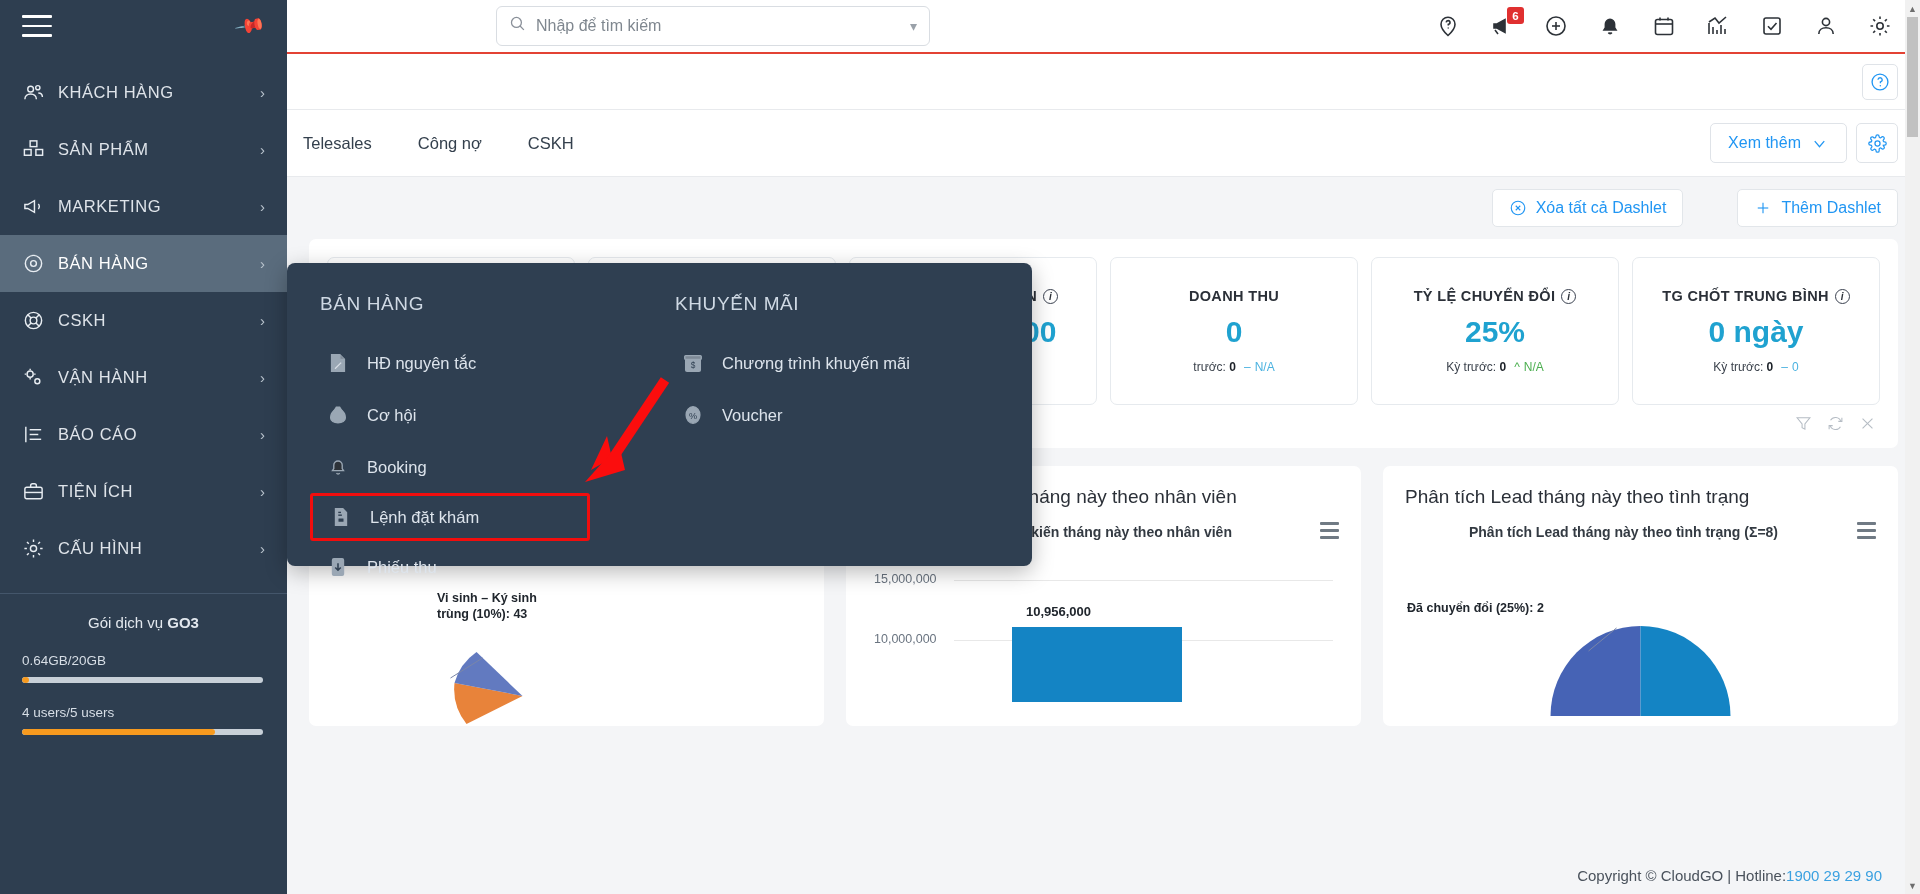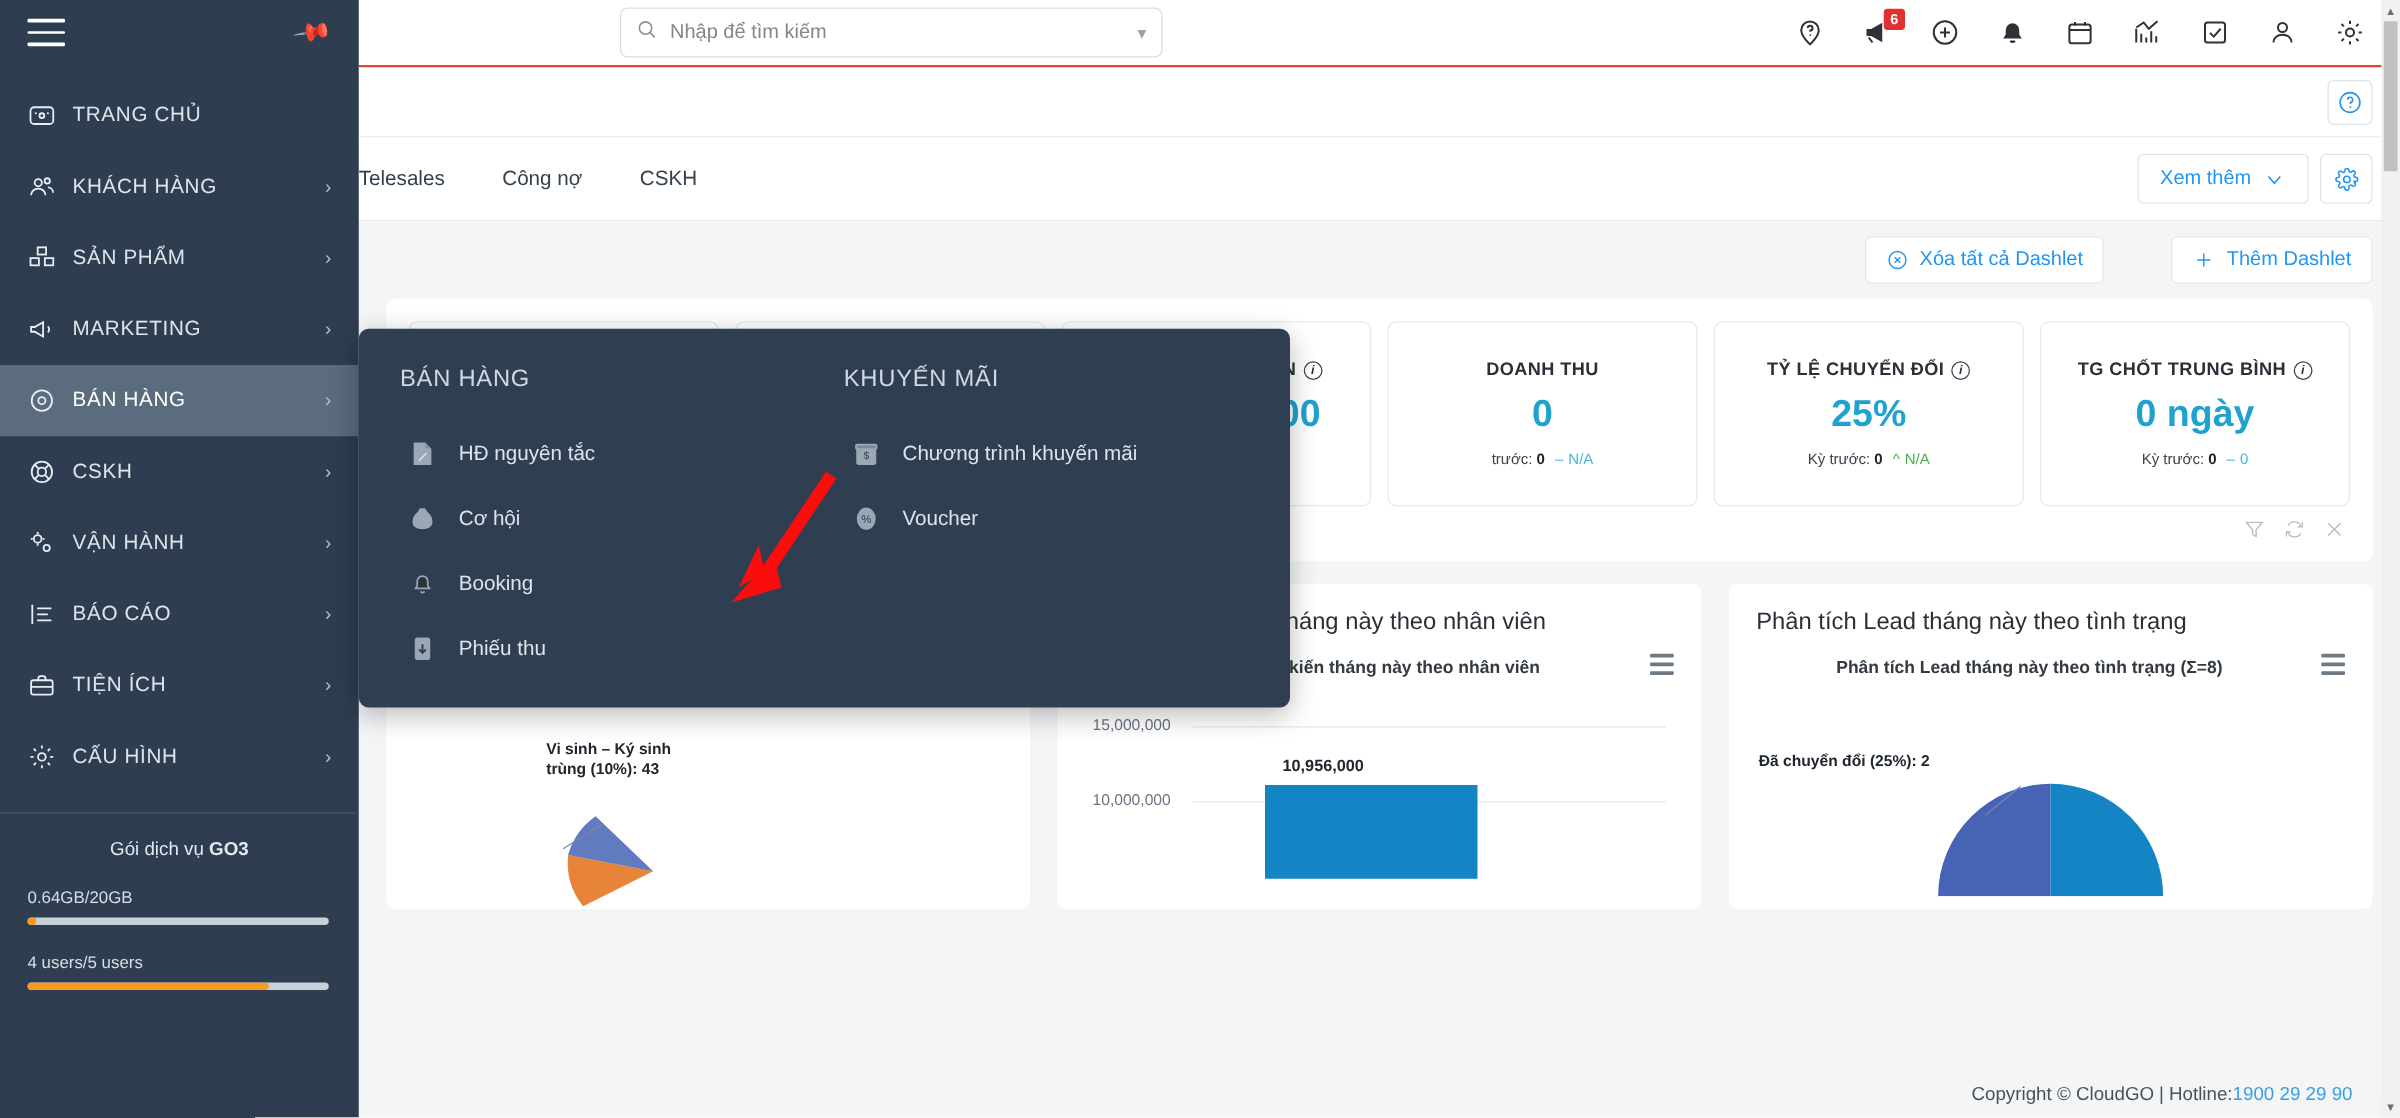--- a/index.html
+++ b/index.html
@@ -74,21 +74,21 @@
 
   .crumb-row { height: 56px; background: #ffffff; position: relative; border-bottom: 1px solid #e8eaed; }
   .help-btn {
     position: absolute; right: 22px; top: 10px; width: 36px; height: 36px;
     border: 1px solid #dfe3e8; border-radius: 5px; background: #fff;
     display: flex; align-items: center; justify-content: center; cursor: pointer;
   }
   .help-btn svg { width: 20px; height: 20px; stroke: #2196f3; fill: none; stroke-width: 1.6; }
 
   .tab-row { height: 67px; background: #ffffff; display: flex; align-items: center; position: relative; border-bottom: 1px solid #e8eaed; }
-  .tabs { display: flex; align-items: center; gap: 46px; padding-left: 0; }
+  .tabs { display: flex; align-items: center; gap: 46px; padding-left: 16px; }
   .tab { font-size: 16.5px; color: #34404d; cursor: pointer; white-space: nowrap; }
   .tab-right { position: absolute; right: 22px; display: flex; align-items: center; gap: 9px; }
   .btn-outline {
     border: 1px solid #dfe3e8; border-radius: 5px; background: #fff; color: #2196f3;
     font-size: 16px; height: 40px; padding: 0 17px; display: flex; align-items: center; gap: 9px;
     cursor: pointer; font-family: inherit; white-space: nowrap;
   }
   .btn-sq { width: 42px; padding: 0; justify-content: center; }
   .btn-outline svg { width: 19px; height: 19px; stroke: #2196f3; fill: none; stroke-width: 1.6; }
 
@@ -173,31 +173,20 @@
   <div id="sidebar">
     <div class="sb-top">
       <div class="hamburger">
           <span></span>
           <span></span>
           <span></span>
         </div>
       <div class="pin-icon">📌</div>
     </div>
     <div class="sb-nav" id="sb-nav">
-        <div class="sb-item">
-          <span class="sb-ico">
-            <svg viewBox="0 0 24 24">
-              <rect x="2.5" y="5" width="19" height="14" rx="3"></rect>
-              <circle cx="12" cy="12" r="2"></circle>
-              <circle cx="7" cy="10" r=".9" fill="#e8edf2" stroke="none"></circle>
-              <circle cx="17" cy="10" r=".9" fill="#e8edf2" stroke="none"></circle>
-            </svg>
-          </span>
-          <span class="sb-label">TRANG CHỦ</span>
-        </div>
         <div class="sb-item">
           <span class="sb-ico">
             <svg viewBox="0 0 24 24">
               <circle cx="9" cy="8.5" r="3"></circle>
               <path d="M3 19c0-3.3 2.7-5.5 6-5.5s6 2.2 6 5.5"></path>
               <circle cx="16.5" cy="7" r="2.2"></circle>
               <path d="M17 12.5c2.5 0 4.3 1.8 4.3 4.3"></path>
             </svg>
           </span>
           <span class="sb-label">KHÁCH HÀNG</span>
@@ -628,20 +617,31 @@
           </div>
           <div class="mm-item">
             <span class="mm-ico">
               <svg viewBox="0 0 24 24">
                 <path d="M7 16h11l-1.4-2.2V10a4.6 4.6 0 0 0-9.2 0v3.8L6 16h1z" fill="#2d3238"></path>
                 <path d="M10.4 18.6a1.9 1.9 0 0 0 3.4 0" fill="#2d3238"></path>
               </svg>
             </span>
             <span>Booking</span>
           </div>
+          <div class="mm-item highlight" style="border-color: rgb(242, 13, 13);">
+            <span class="mm-ico">
+              <svg viewBox="0 0 24 24">
+                <path d="M6 3h8l4 4v14H6z" fill="#9aa7b4"></path>
+                <rect x="8.5" y="13" width="7" height="5" rx="1" fill="#2f3f51"></rect>
+                <line x1="9" y1="7" x2="12" y2="7" stroke="#2f3f51"></line>
+                <line x1="9" y1="10" x2="13" y2="10" stroke="#2f3f51"></line>
+              </svg>
+            </span>
+            <span>Lệnh đặt khám</span>
+          </div>
           <div class="mm-item">
             <span class="mm-ico">
               <svg viewBox="0 0 24 24">
                 <rect x="6" y="3" width="12" height="18" rx="1.5" fill="#9aa7b4"></rect>
                 <path d="M12 8v7M9 12.5l3 3 3-3" stroke="#2f3f51" stroke-width="1.7" fill="none"></path>
               </svg>
             </span>
             <span>Phiếu thu</span>
           </div>
         </div>

